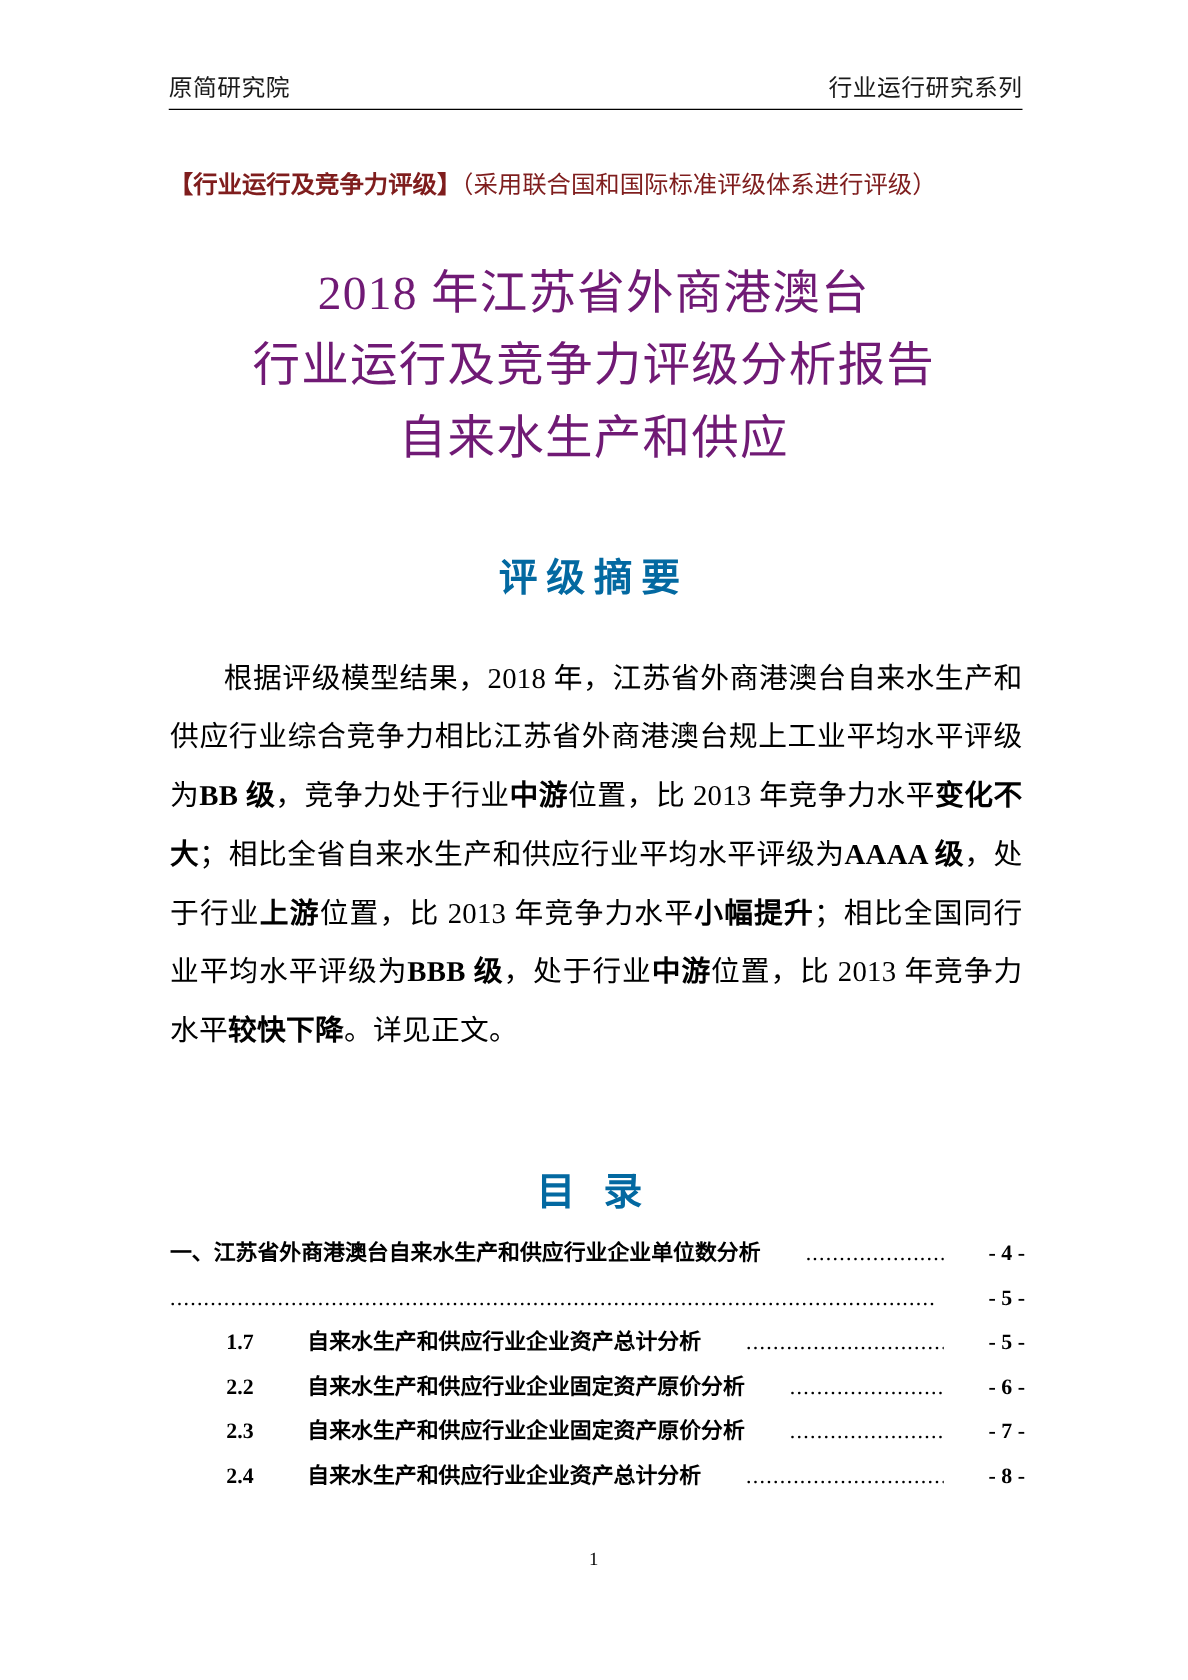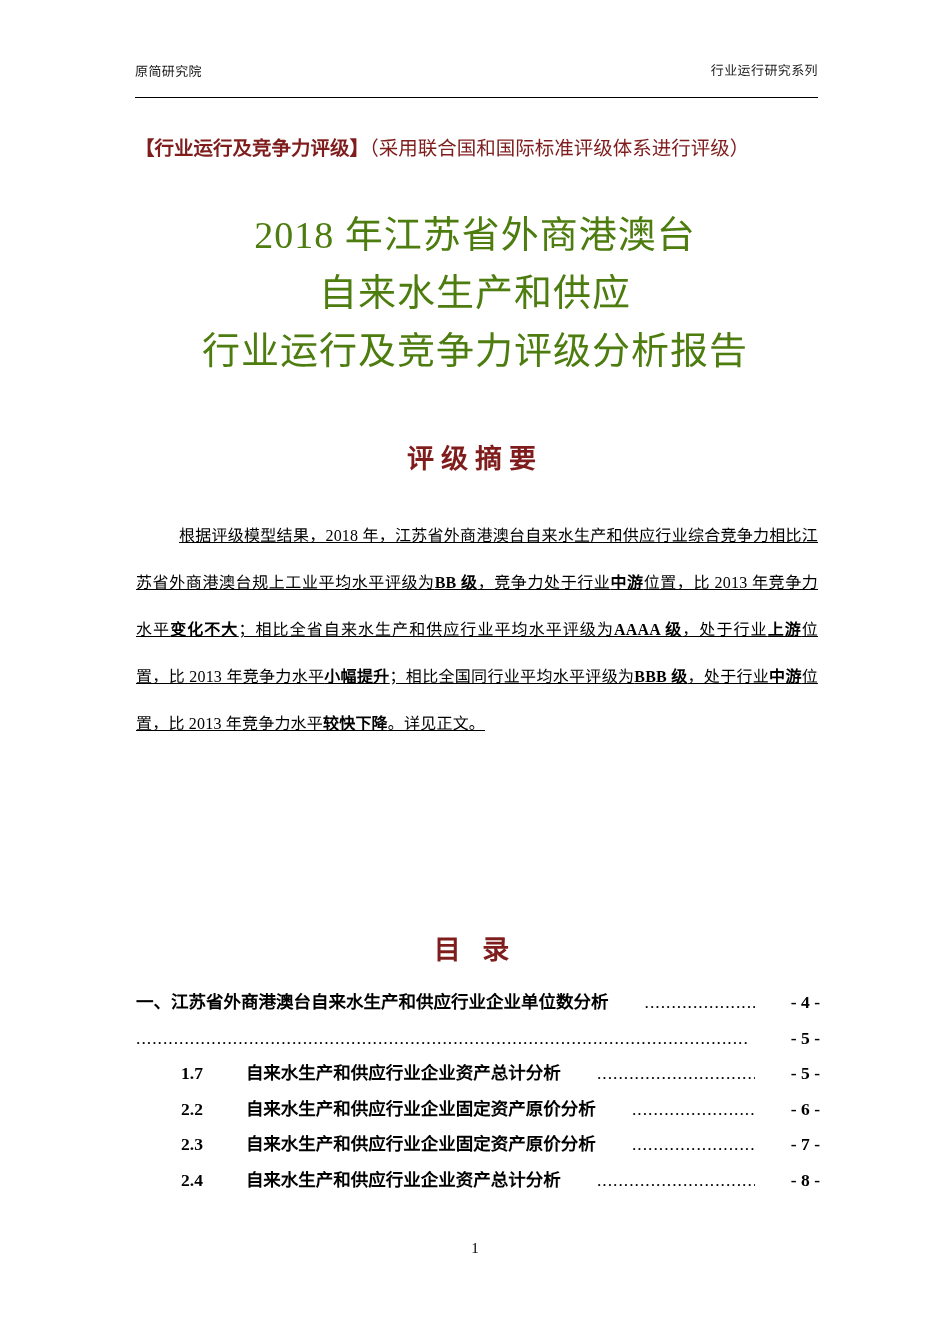--- a/index.html
+++ b/index.html
@@ -25,29 +25,29 @@
   
   .doc-header {
     position: absolute;
     left: 135px;
     top: 62px;
     width: 683px;
     display: flex;
     justify-content: space-between;
     align-items: flex-end;
     font-family: "Liberation Sans", "DejaVu Sans", sans-serif;
-    font-size: 13px;
+    font-size: 19px;
     letter-spacing: 0.4px;
     line-height: 20px;
     color: #1a1a1a;
-    padding-bottom: 15px;
+    padding-bottom: 5px;
     border-bottom: 1.6px solid #000;
   }
   .doc-header .hdr-left  { white-space: nowrap; }
-  .doc-header .hdr-right { white-space: nowrap; font-family: Liberation Mono, monospace; }
+  .doc-header .hdr-right { white-space: nowrap; }
 
   
   .tagline {
     position: absolute;
     left: 135px;
     top: 134px;
     width: 700px;
     font-size: 19.5px;
     line-height: 30px;
     white-space: nowrap;
@@ -60,53 +60,52 @@
     position: absolute;
     left: 0;
     top: 206px;
     width: 950px;
     text-align: center;
   }
   .title-line {
     font-size: 38px;
     line-height: 58px;
     letter-spacing: 1px;
-    color: #4d7c0f;
+    color: #701a75;
     white-space: nowrap;
   }
 
   
   .sec-heading {
     position: absolute;
     left: 0;
     width: 950px;
     text-align: center;
     font-family: "Liberation Sans", "DejaVu Sans", sans-serif;
     font-weight: bold;
-    font-size: 27px;
+    font-size: 31px;
     letter-spacing: 7px;
-    color: #7f1d1d;
+    color: #0369a1;
   }
   #heading-summary { top: 437px; }
   #heading-toc     { top: 928px; }
 
   
   .summary {
     position: absolute;
     left: 136px;
     top: 496px;
     width: 682px;
-    font-size: 16px;
+    font-size: 23px;
     line-height: 47px;
     text-align: justify;
     text-justify: inter-ideograph;
     text-indent: 43px;
     color: #000;
     letter-spacing: 0.2px;
-    text-decoration: underline;
   }
   .summary b { font-weight: bold; }
 
   
   .toc {
     position: absolute;
     left: 136px;
     top: 985px;
     width: 684px;
   }
@@ -153,22 +152,22 @@
     <span class="hdr-left">原简研究院</span>
     <span class="hdr-right">行业运行研究系列</span>
   </div>
 
   <div class="tagline">
     <span class="tag-strong">【行业运行及竞争力评级】</span><span>（采用联合国和国际标准评级体系进行评级）</span>
   </div>
 
   <div class="title-block">
     <div class="title-line">2018 年江苏省外商港澳台</div>
+    <div class="title-line">行业运行及竞争力评级分析报告</div>
     <div class="title-line">自来水生产和供应</div>
-    <div class="title-line">行业运行及竞争力评级分析报告</div>
   </div>
 
   <div class="sec-heading" id="heading-summary">评级摘要</div>
 
   <p class="summary"><span>根据评级模型结果，2018 年，江苏省外商港澳台自来水生产和供应行业综合竞争力相比江苏省外商港澳台规上工业平均水平评级为</span><b>BB 级</b><span>，竞争力处于行业</span><b>中游</b><span>位置，比 2013 年竞争力水平</span><b>变化不大</b><span>；相比全省自来水生产和供应行业平均水平评级为</span><b>AAAA 级</b><span>，处于行业</span><b>上游</b><span>位置，比 2013 年竞争力水平</span><b>小幅提升</b><span>；相比全国同行业平均水平评级为</span><b>BBB 级</b><span>，处于行业</span><b>中游</b><span>位置，比 2013 年竞争力水平</span><b>较快下降</b><span>。详见正文。</span></p>
 
   <div class="sec-heading" id="heading-toc">目 录</div>
 
   <nav class="toc" id="toc-list">
       <div class="toc-entry lvl1">

